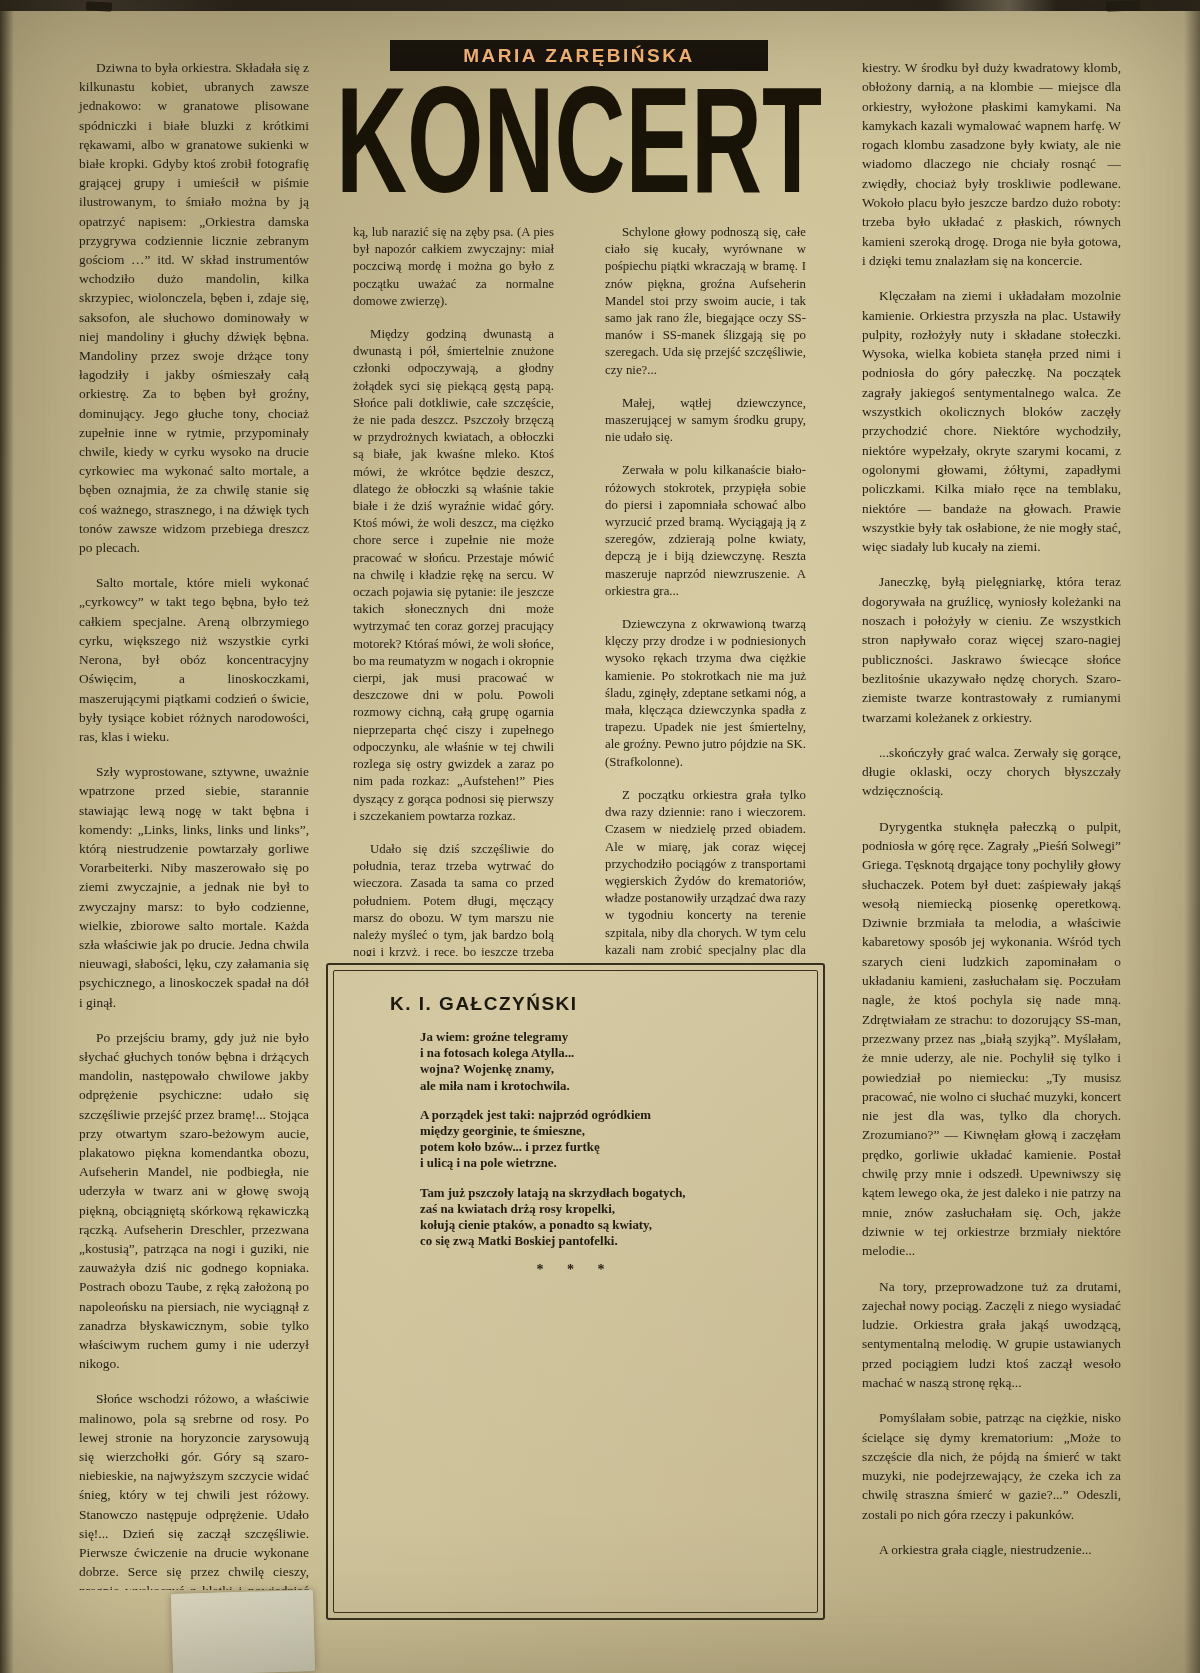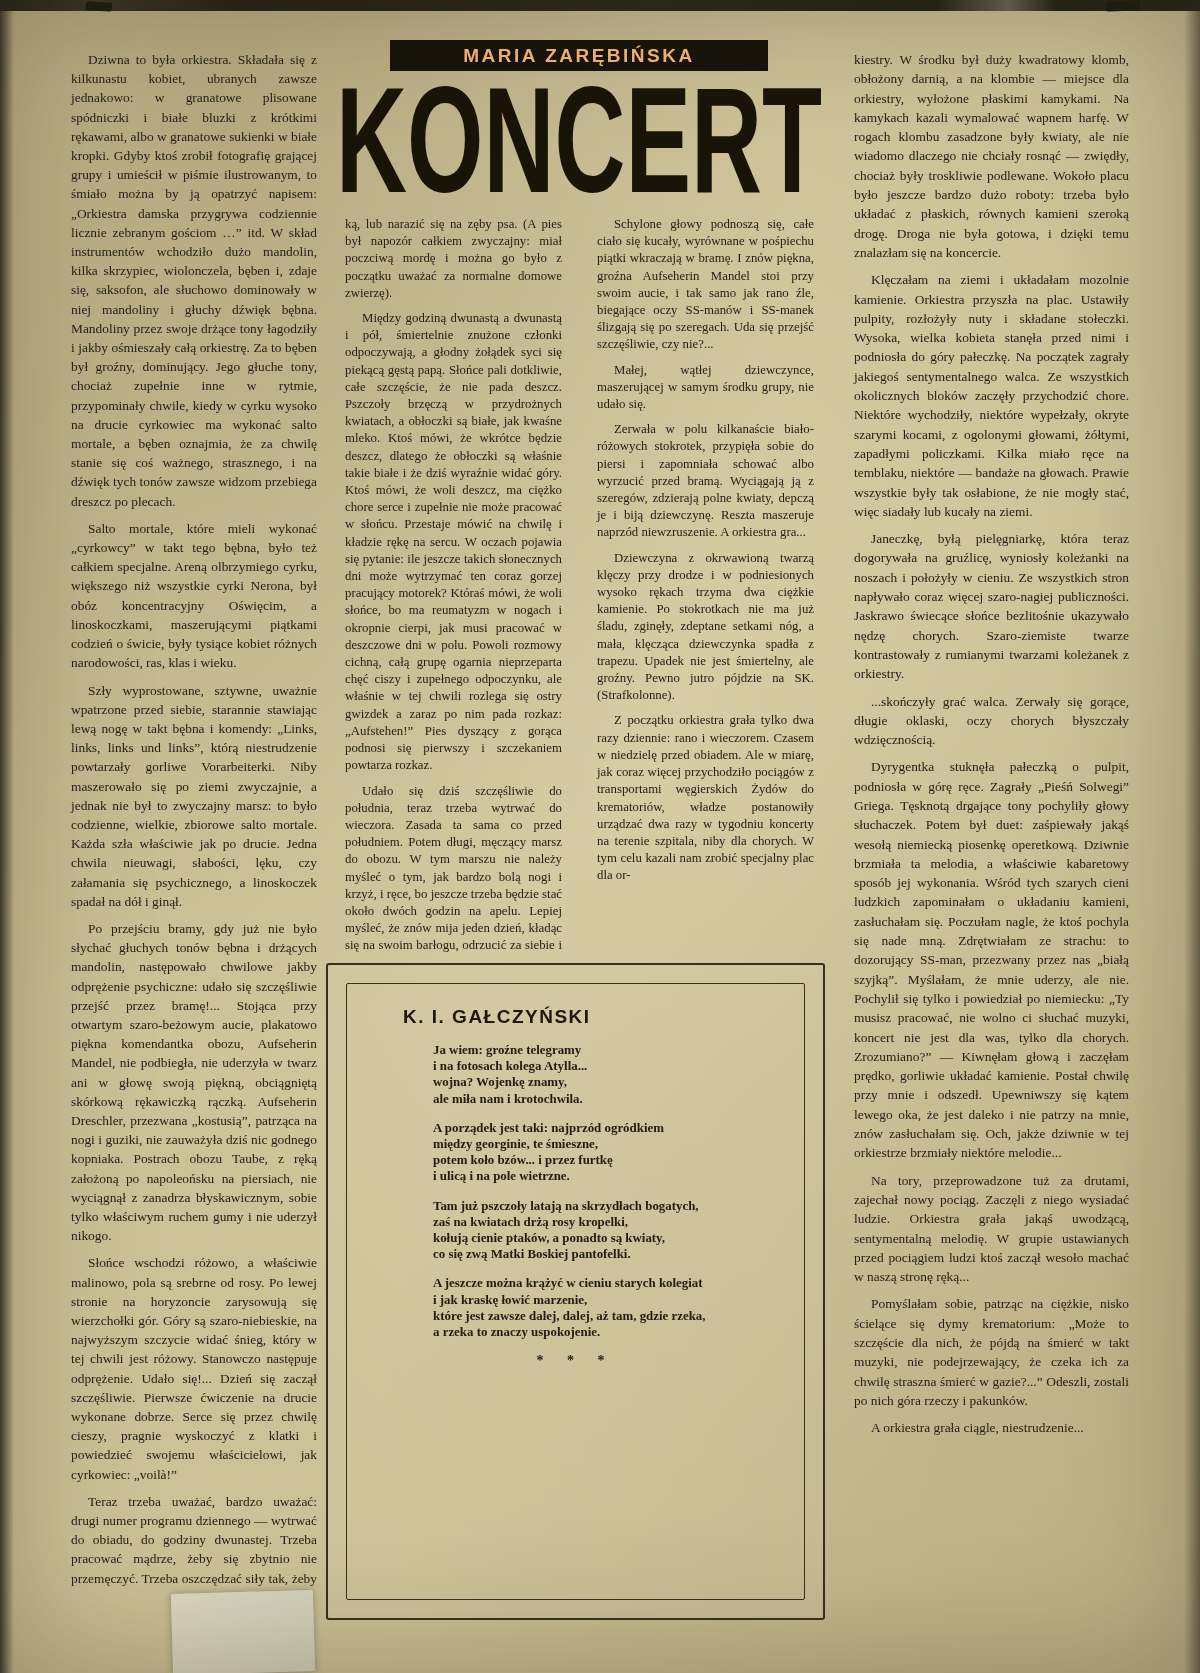--- a/index.html
+++ b/index.html
@@ -34,31 +34,31 @@
     width:378px; margin:0 auto; padding:5px 0 4px;
     background:#16120c; color:#fdba74; text-align:center;
     font-family:"Liberation Sans", sans-serif; font-weight:bold;
     font-size:19px; letter-spacing:2.5px;
   }
   .title-svg { display:block; margin-top:3px; }
   .title-text { font-family:"Liberation Sans", sans-serif; font-weight:bold; fill:#191408; }
 
   
   .col { position:absolute; text-align:justify; overflow:hidden; }
-  .col p { margin:8px; text-indent:17px; }
+  .col p { margin:16px; text-indent:17px; }
   .col p.no-indent { text-indent:0; }
   .col1 { left:63px;  top:42px;  width:262px; height:1548px; font-size:13.4px; line-height:19.2px; }
   .col2 { left:337px; top:208px; width:233px; height:748px;  font-size:12.8px; line-height:17.2px; }
   .col3 { left:589px; top:208px; width:233px; height:748px;  font-size:12.8px; line-height:17.2px; }
   .col4 { left:846px; top:42px;  width:291px; height:1598px; font-size:13.4px; line-height:19.3px; }
 
   
   .poem-box {
     position:absolute; left:326px; top:963px; width:499px; height:657px;
-    border:2px solid #37301f; border-radius:3px; padding:18px; box-sizing:border-box;
+    border:2px solid #37301f; border-radius:3px; padding:5px; box-sizing:border-box;
     background:rgba(215,205,170,.25);
   }
   .poem-inner {
     border:1.5px solid #37301f; border-radius:2px;
     width:100%; height:100%; box-sizing:border-box;
     padding:18px 30px 12px 30px; overflow:hidden;
   }
   .poem-author {
     font-family:"Liberation Sans", sans-serif; font-weight:bold;
     font-size:19px; letter-spacing:1.5px; margin:4px 0 14px 26px; color:#1e1910;
@@ -143,23 +143,19 @@
 wojna? Wojenkę znamy,
 ale miła nam i krotochwila.</div>
       <div class="poem-stanza">A porządek jest taki: najprzód ogródkiem
 między georginie, te śmieszne,
 potem koło bzów... i przez furtkę
 i ulicą i na pole wietrzne.</div>
       <div class="poem-stanza">Tam już pszczoły latają na skrzydłach bogatych,
 zaś na kwiatach drżą rosy kropelki,
 kołują cienie ptaków, a ponadto są kwiaty,
 co się zwą Matki Boskiej pantofelki.</div>
-      <div class="poem-stanza">A jeszcze można krążyć w cieniu starych kolegiat
-i jak kraskę łowić marzenie,
-które jest zawsze dalej, dalej, aż tam, gdzie rzeka,
-a rzeka to znaczy uspokojenie.</div>
       <div class="poem-separator">*  *  *</div>
 
     </div>
   </aside>
 
   <div class="patch"></div>
 </div>
 
 </body></html>

